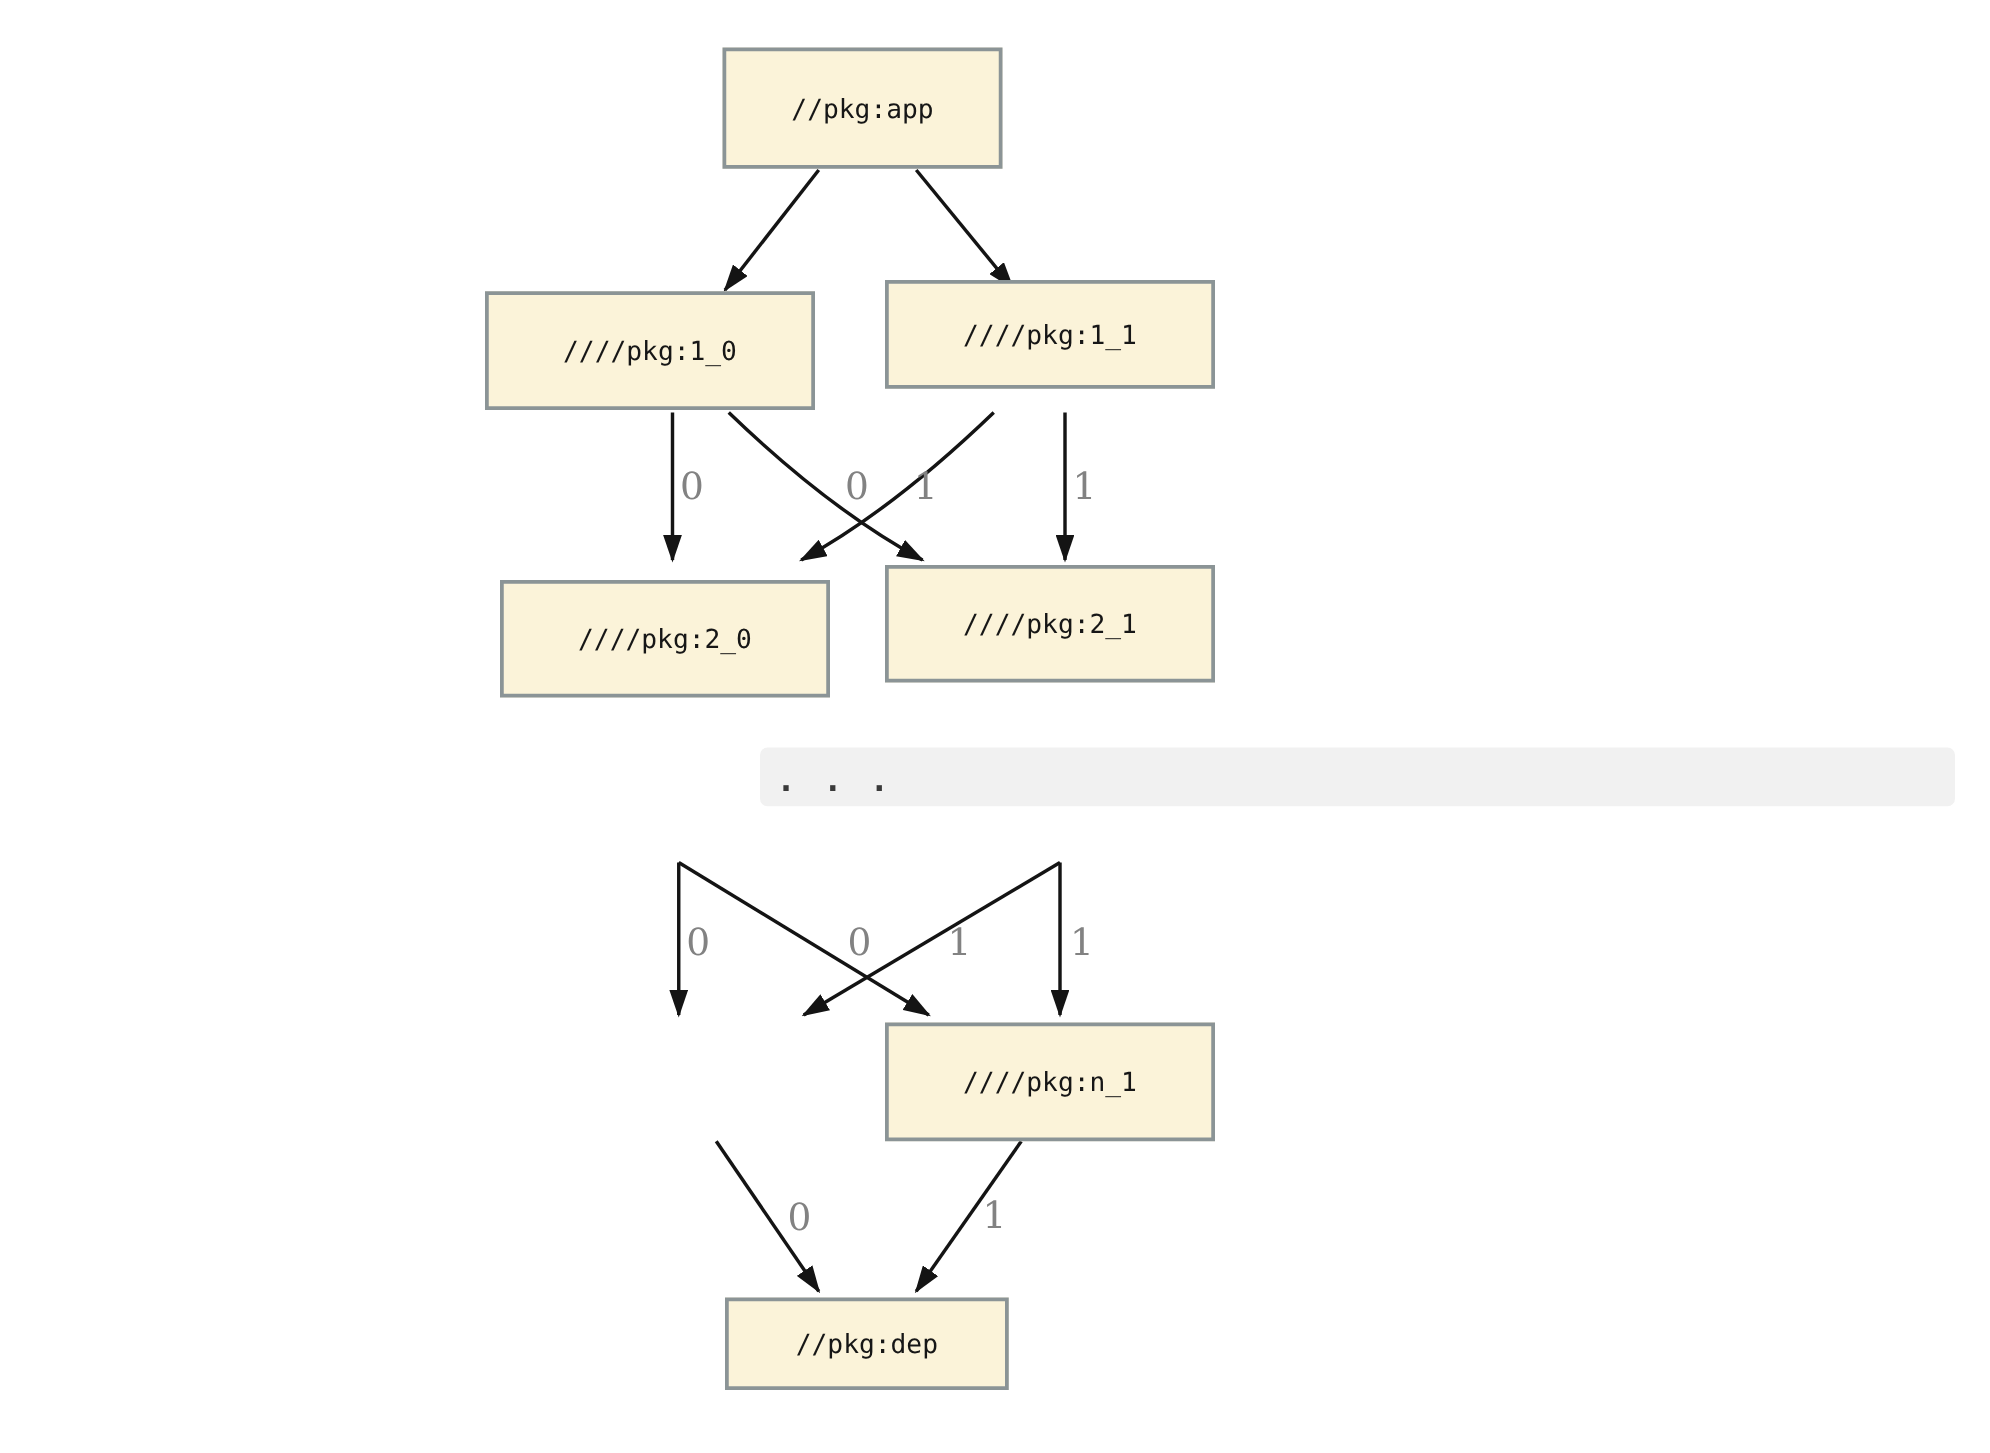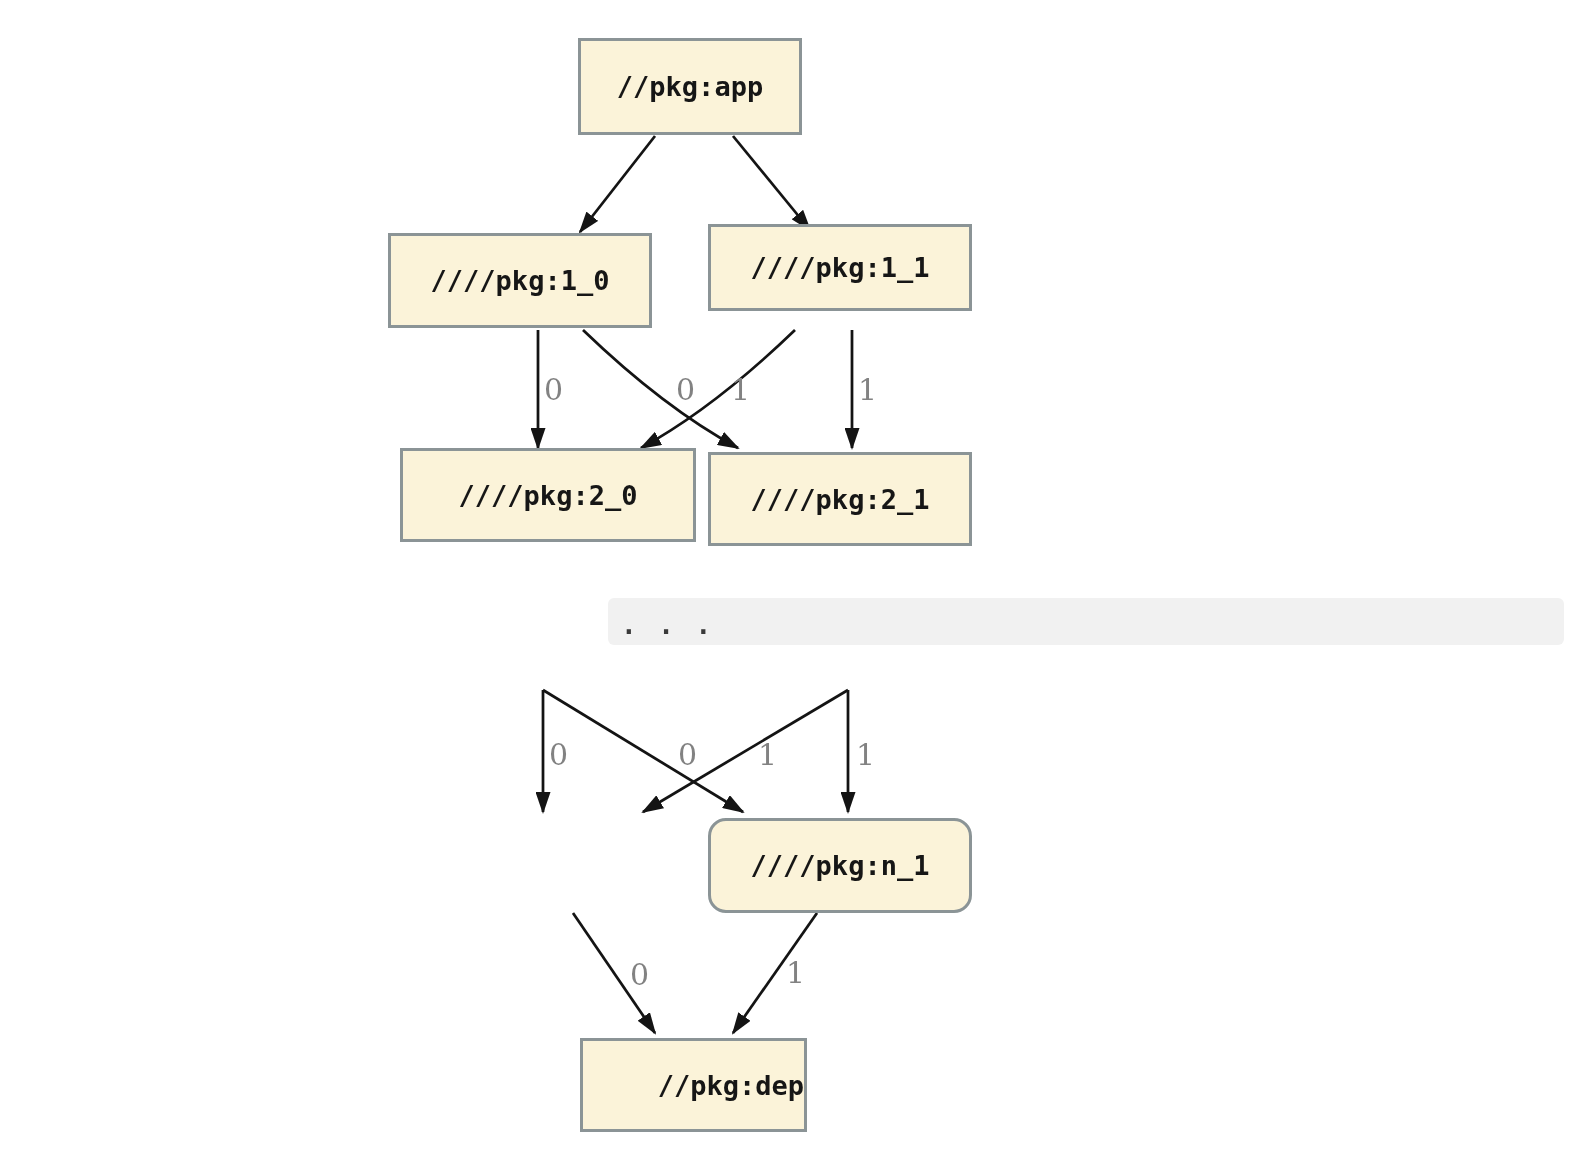--- a/index.html
+++ b/index.html
@@ -17,22 +17,22 @@
   .node {
     position: absolute;
     box-sizing: border-box;
     background: var(--node_fill, #FBF3D9);
     border: 3px solid var(--node_border, #8B9496);
     display: flex;
     align-items: center;
     justify-content: center;
   }
   .node .lbl {
-    font-weight: bold;
-    font-size: 27px;
+    font-weight: normal;
+    font-size: 21px;
     color: var(--node_text, #161616);
     white-space: pre;
   }
   .elabel {
     position: absolute;
     font-family: "DejaVu Serif", serif;
     font-size: 30px;
     line-height: 1;
     color: var(--edge_label, #828282);
   }
@@ -87,38 +87,38 @@
   </div>
 
   <div class="node" style="left:388px; top:233px; width:264px; height:95px;">
     <span class="lbl">////pkg:1_0</span>
   </div>
 
   <div class="node" style="left:708px; top:224px; width:264px; height:87px;">
     <span class="lbl">////pkg:1_1</span>
   </div>
 
-  <div class="node" style="left:400px; top:448px; width:296px; height:94px;">
+  <div class="node" style="left:400px; top:464px; width:264px; height:94px;">
     <span class="lbl">////pkg:2_0</span>
   </div>
 
   <div class="node" style="left:708px; top:452px; width:264px; height:94px;">
     <span class="lbl">////pkg:2_1</span>
   </div>
 
   <div class="band">
     <span class="dots">. . .</span>
   </div>
 
 
-  <div class="node" style="left:708px; top:818px; width:264px; height:95px;border-radius:18px;">
+  <div class="node" style="left:708px; top:818px; width:264px; height:95px;">
     <span class="lbl">////pkg:n_1</span>
   </div>
 
-  <div class="node" style="left:580px; top:1038px; width:227px; height:94px;justify-content:flex-end;">
+  <div class="node" style="left:580px; top:1038px; width:227px; height:74px;">
     <span class="lbl">//pkg:dep</span>
   </div>
 
   <span class="elabel" style="left:544px; top:375px;">0</span>
   <span class="elabel" style="left:676px; top:375px;">0</span>
   <span class="elabel" style="left:731px; top:375px;">1</span>
   <span class="elabel" style="left:858px; top:375px;">1</span>
 
   <span class="elabel" style="left:549px; top:740px;">0</span>
   <span class="elabel" style="left:678px; top:740px;">0</span>

